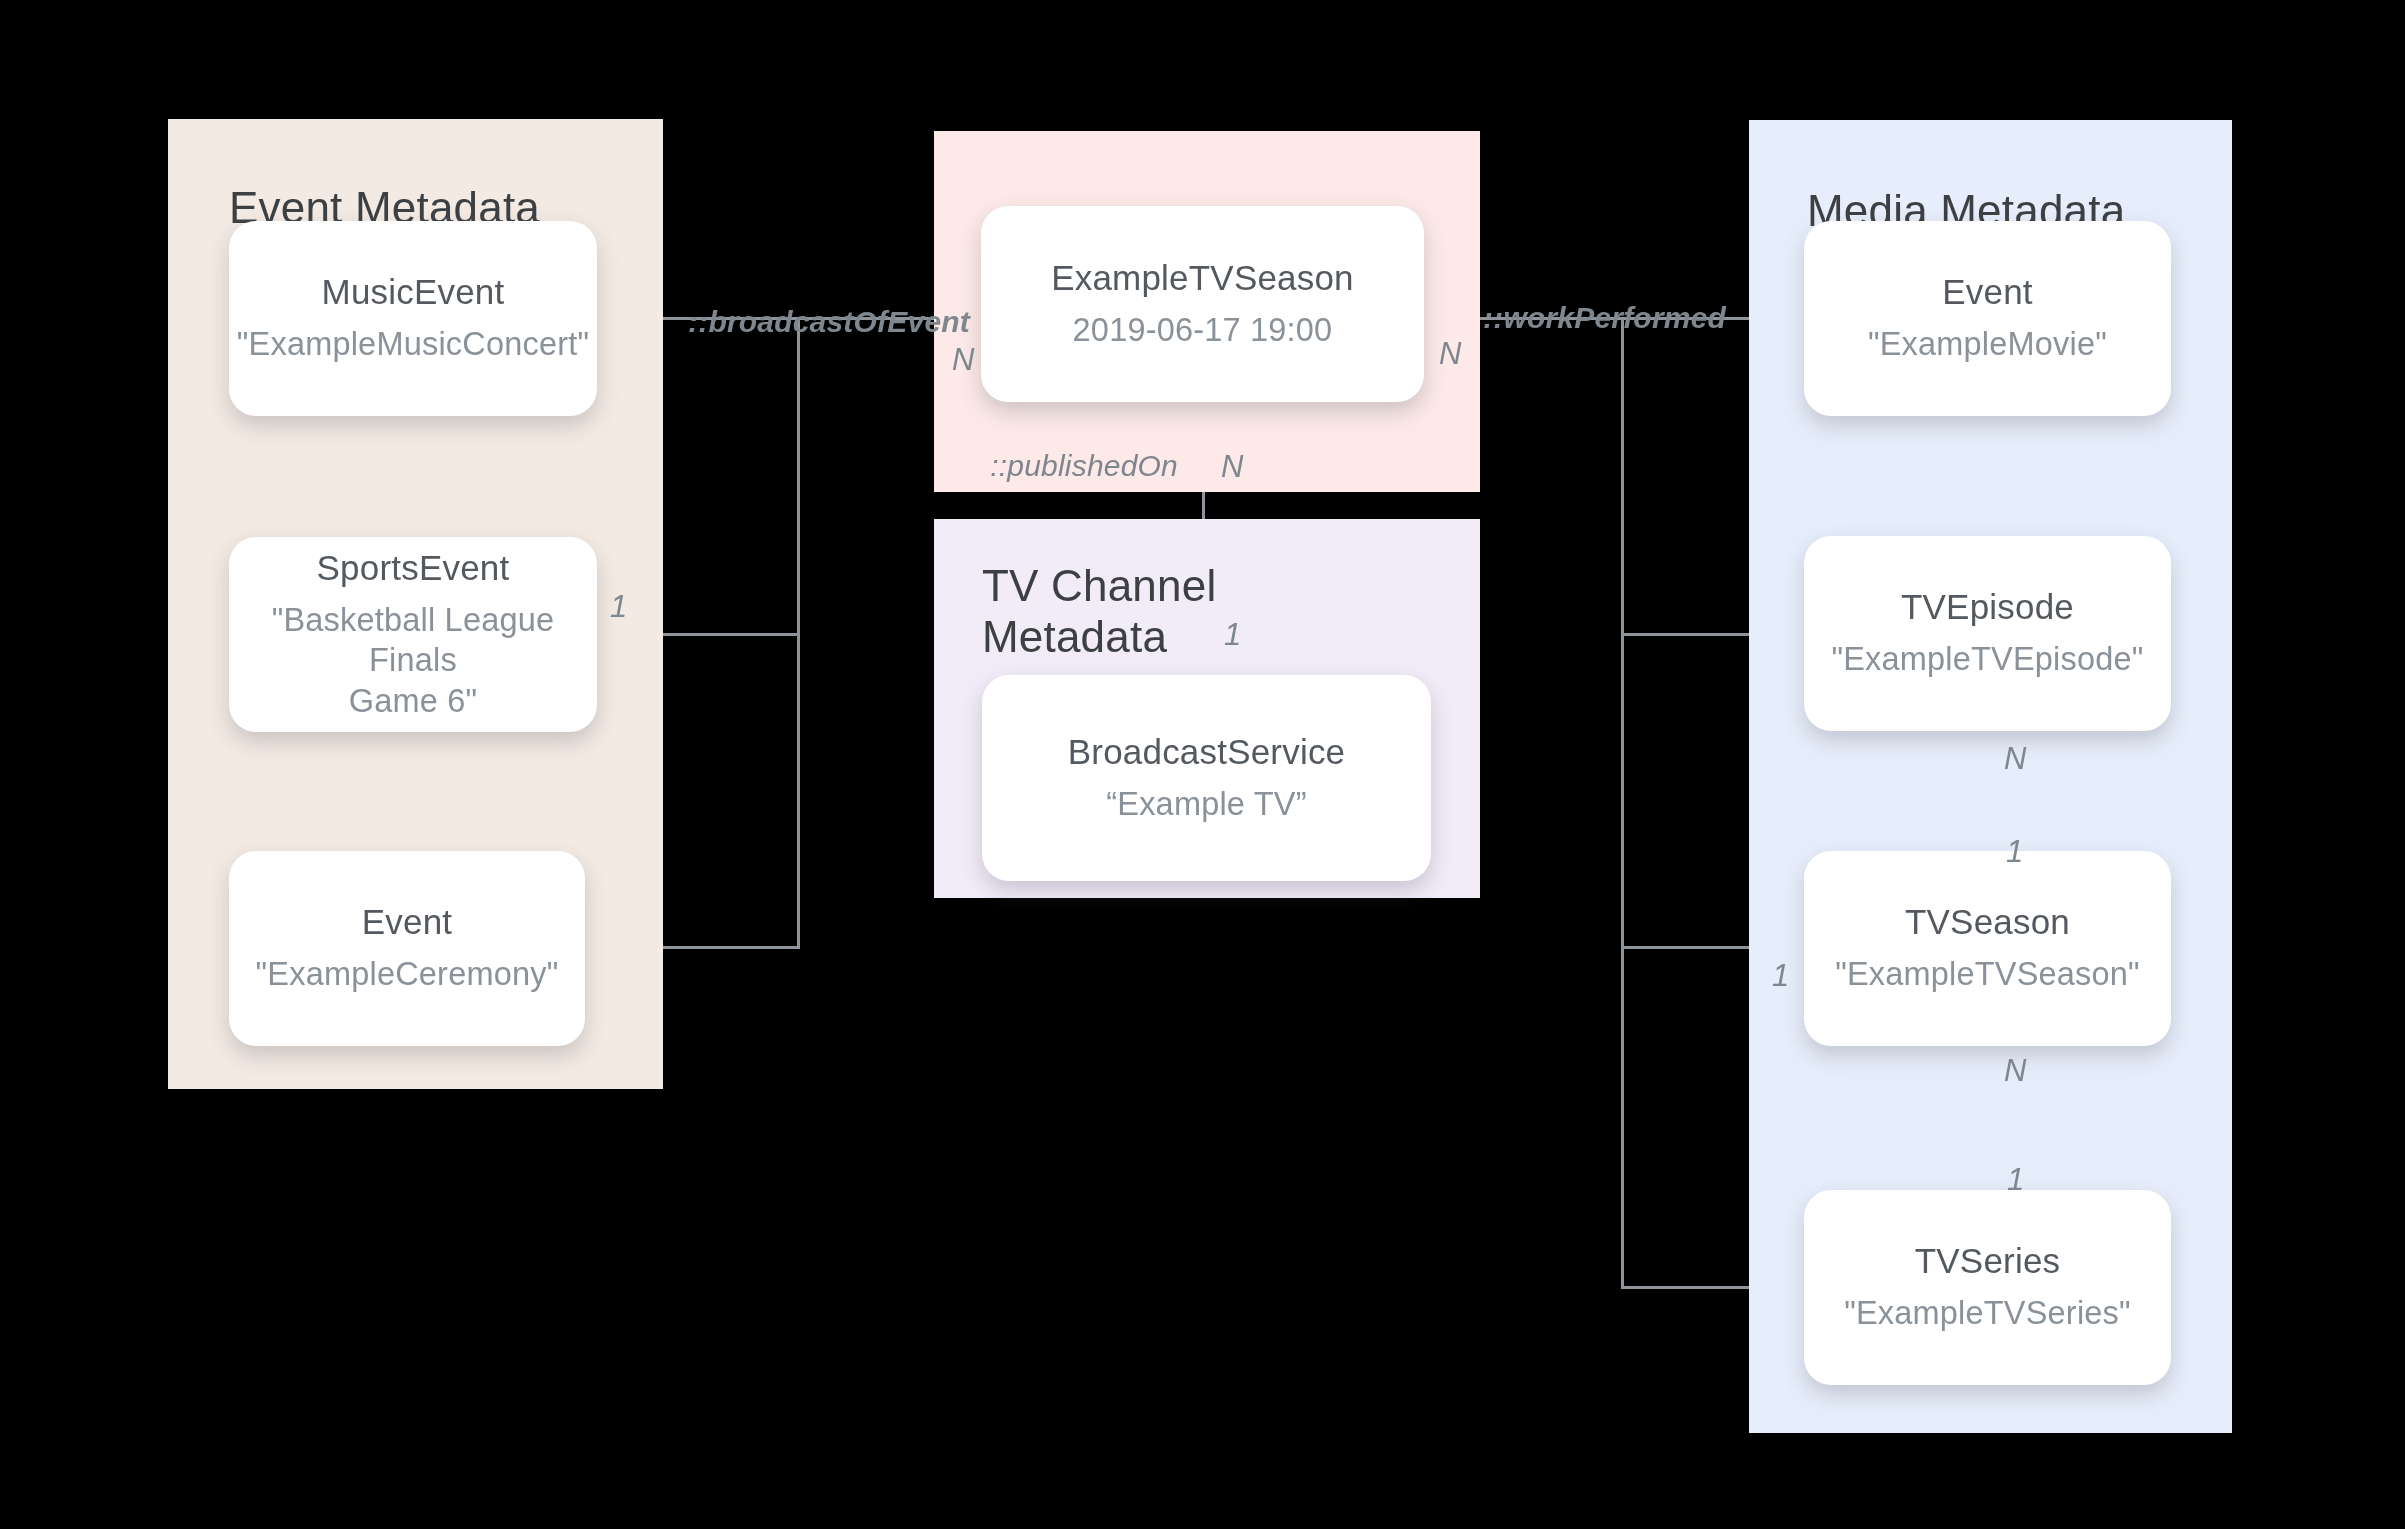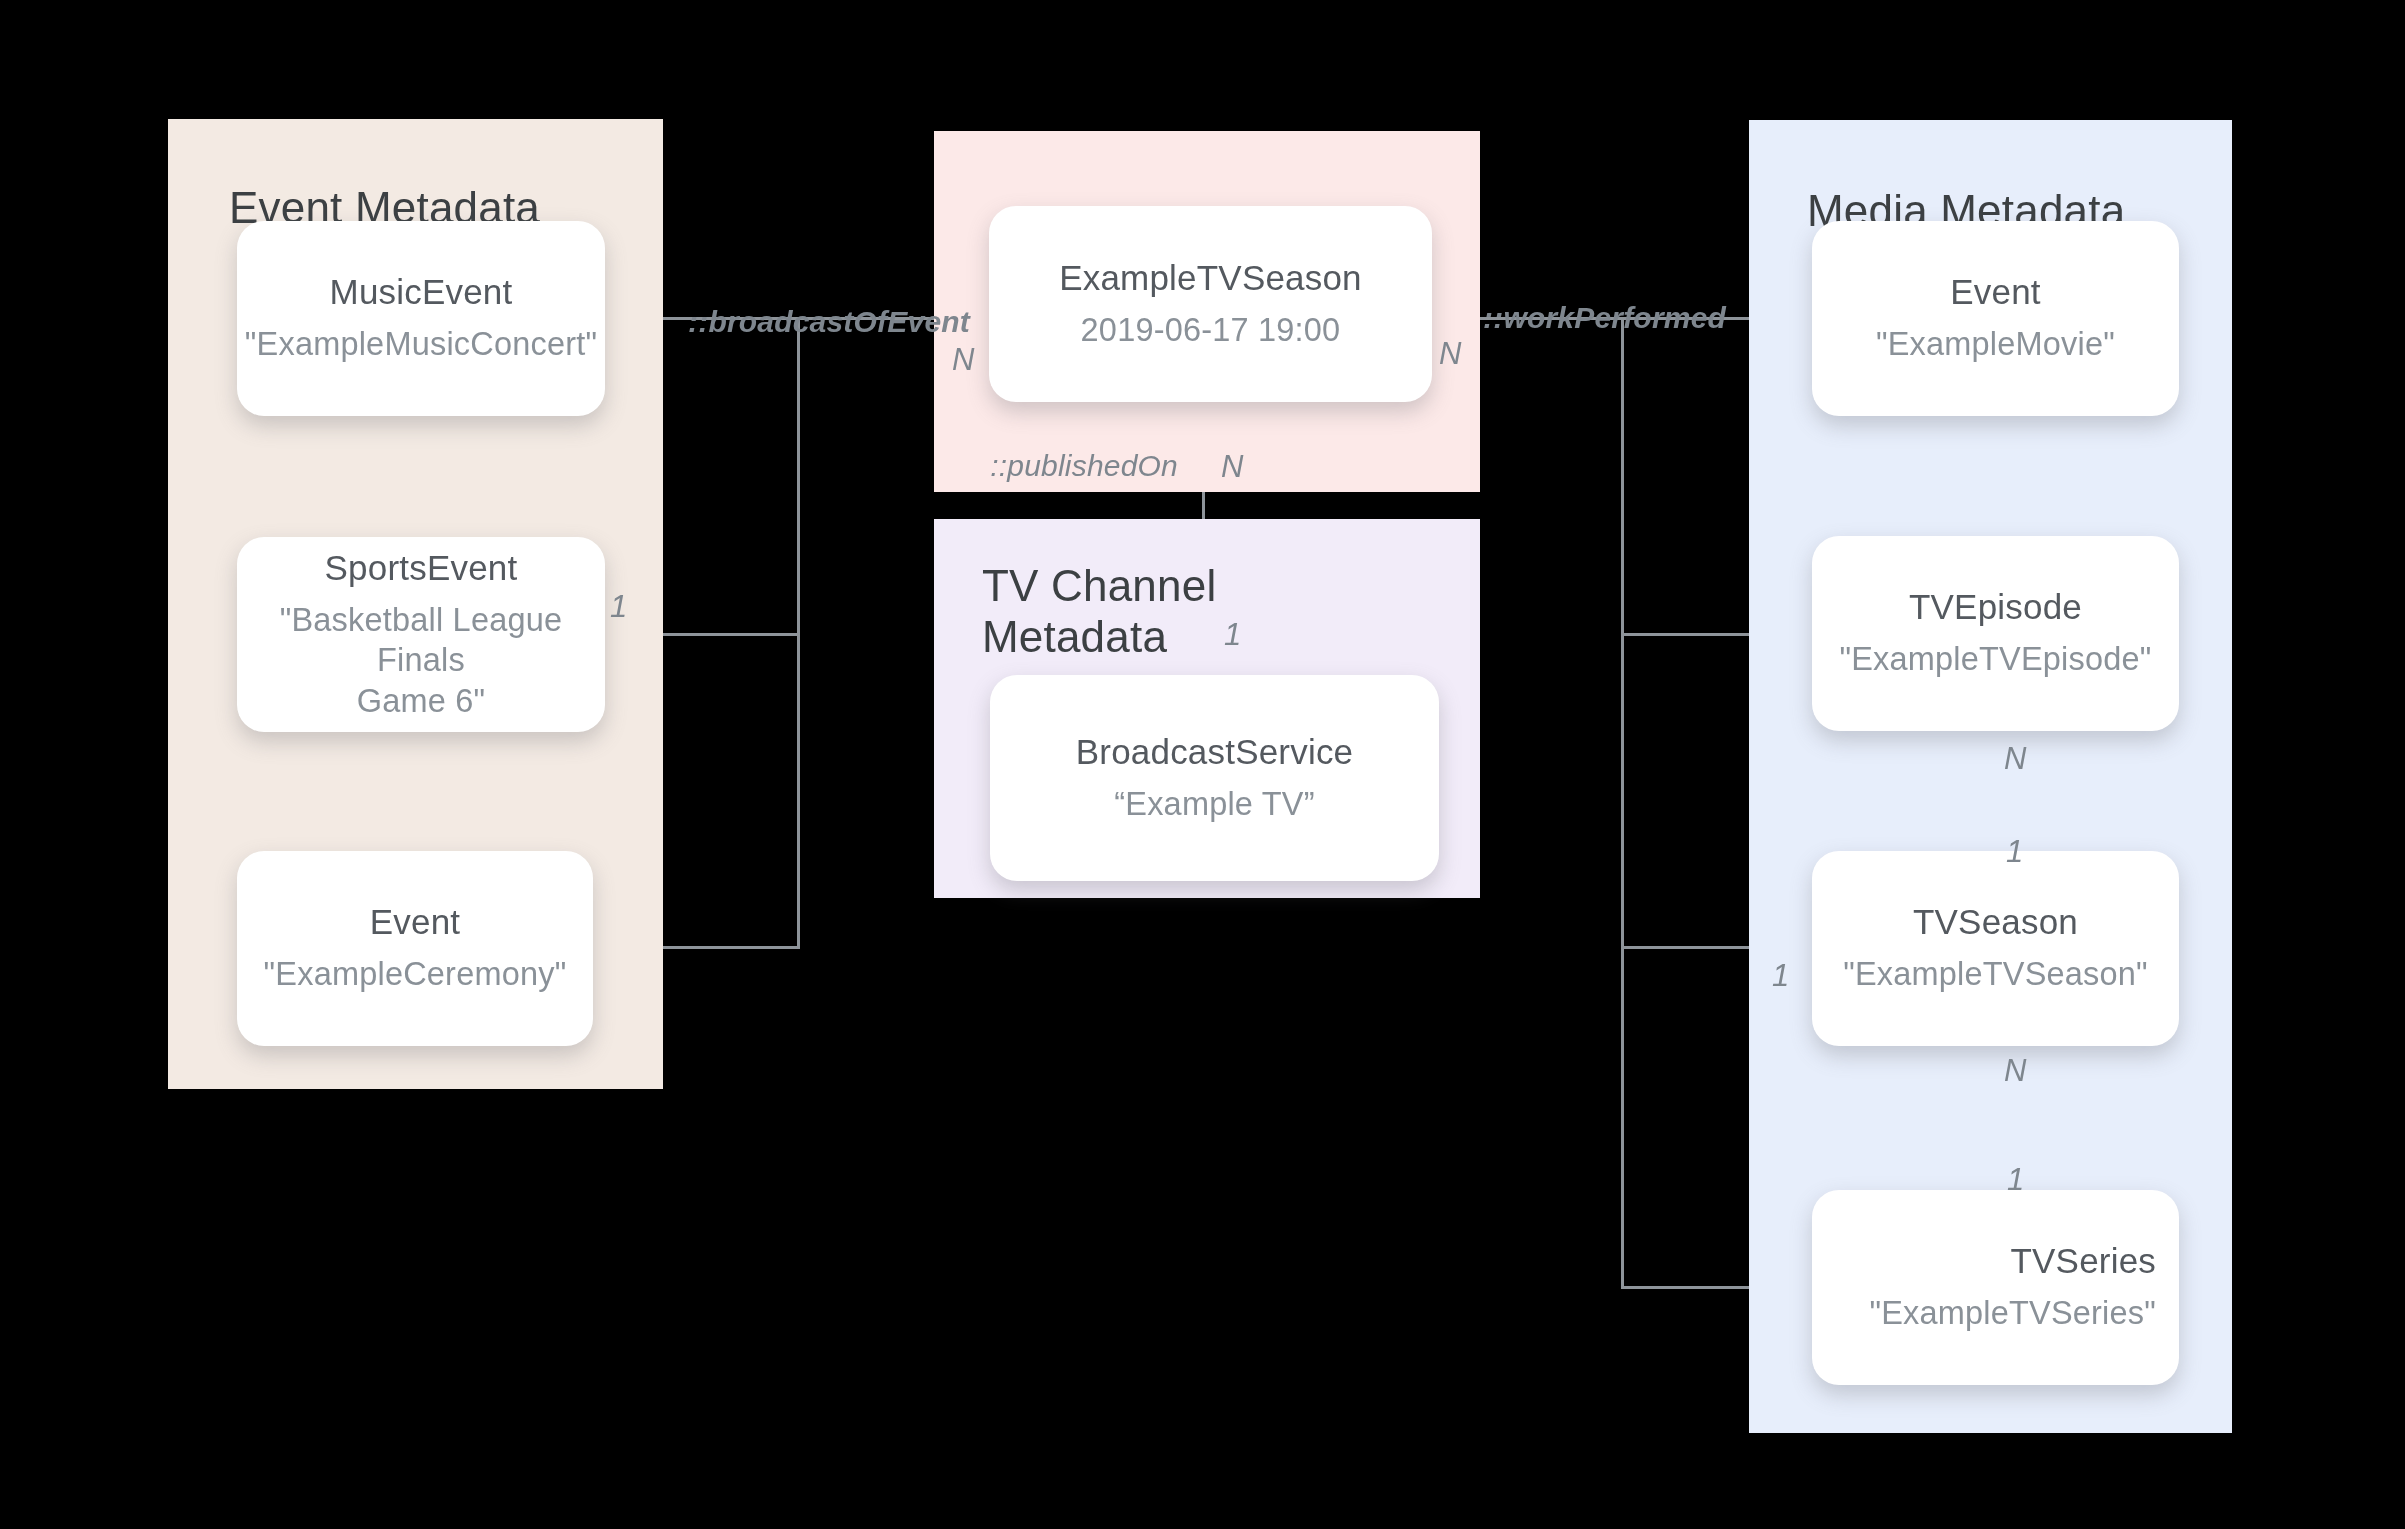--- a/index.html
+++ b/index.html
@@ -41,21 +41,20 @@
     border-radius: 27px;
     box-shadow: 0 9.6px 21px rgba(110, 110, 115, 0.30);
     display: flex;
     flex-direction: column;
     align-items: center;
     justify-content: center;
     gap: 12px;
     text-align: center;
     padding: 0 23px;
     box-sizing: border-box;
-    margin-left: 8px;
   }
   .node-title {
     font-size: 35px;
     color: var(--node_title_text);
     letter-spacing: 0.2px;
   }
   .node-value {
     font-size: 32.5px;
     color: var(--node_value_text);
     white-space: pre-line;
@@ -67,21 +66,21 @@
   .node-musicevent  { left: 229px; top: 221px; width: 368px; height: 195px; }
   .node-sportsevent { left: 229px; top: 537px; width: 368px; height: 195px; }
   .node-event       { left: 229px; top: 851px; width: 356px; height: 195px; }
   
   .node-broadcastevent   { left: 981px; top: 206px; width: 443px; height: 196px; }
   .node-broadcastservice { left: 982px; top: 675px; width: 449px; height: 206px; }
   
   .node-movie     { left: 1804px; top: 221px;  width: 367px; height: 195px; }
   .node-tvepisode { left: 1804px; top: 536px;  width: 367px; height: 195px; }
   .node-tvseason  { left: 1804px; top: 851px;  width: 367px; height: 195px; }
-  .node-tvseries  { left: 1804px; top: 1190px; width: 367px; height: 195px; align-items: flex-end; }
+  .node-tvseries  { left: 1804px; top: 1190px; width: 367px; height: 195px; }
 
   .line {
     position: absolute;
     background: var(--line_color);
   }
 
   .rel-label {
     position: absolute;
     font-size: 30px;
     font-style: italic;

